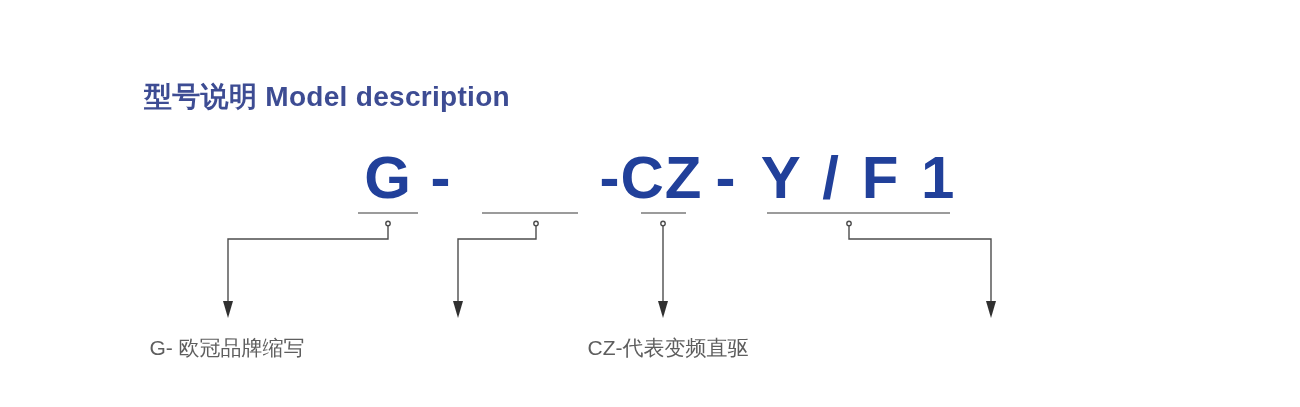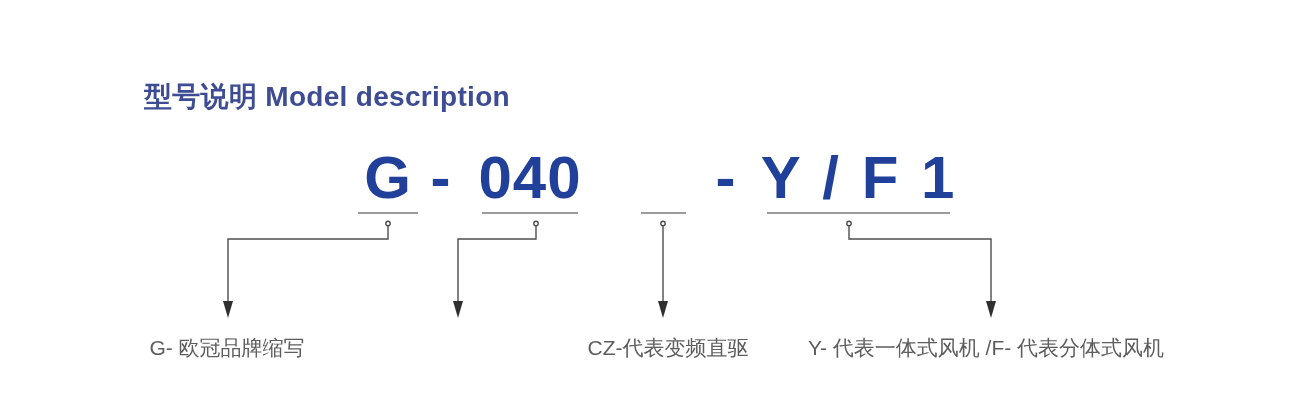--- a/index.html
+++ b/index.html
@@ -72,21 +72,21 @@
 </style>
 </head>
 <body>
 
 <div class="canvas">
 
   <div class="title">型号说明 Model description</div>
 
   <div class="code-seg seg-g">G</div>
   <div class="code-seg seg-d1">-</div>
-  <div class="code-seg seg-040">040</div>
+  <div class="code-seg seg-cz">-CZ</div>
   <div class="code-seg seg-d2">-</div>
   <div class="code-seg seg-yf1">Y / F 1</div>
 
   <div class="underline u1"></div>
   <div class="underline u2"></div>
   <div class="underline u3"></div>
   <div class="underline u4"></div>
 
   <svg class="connector-layer" viewBox="0 0 1300 407">
     <g stroke="#4d4d4d" stroke-width="1.4" fill="none">
@@ -106,15 +106,14 @@
     <g fill="#303030" stroke="none">
       <polygon points="223,301 233,301 228,318"></polygon>
       <polygon points="453,301 463,301 458,318"></polygon>
       <polygon points="658,301 668,301 663,318"></polygon>
       <polygon points="986,301 996,301 991,318"></polygon>
     </g>
   </svg>
 
   <div class="legend-label l1">G- 欧冠品牌缩写</div>
   <div class="legend-label l3">CZ-代表变频直驱</div>
-  <div class="legend-label l4">Y- 代表一体式风机 /F- 代表分体式风机</div>
 
 </div>
 
 </body></html>

